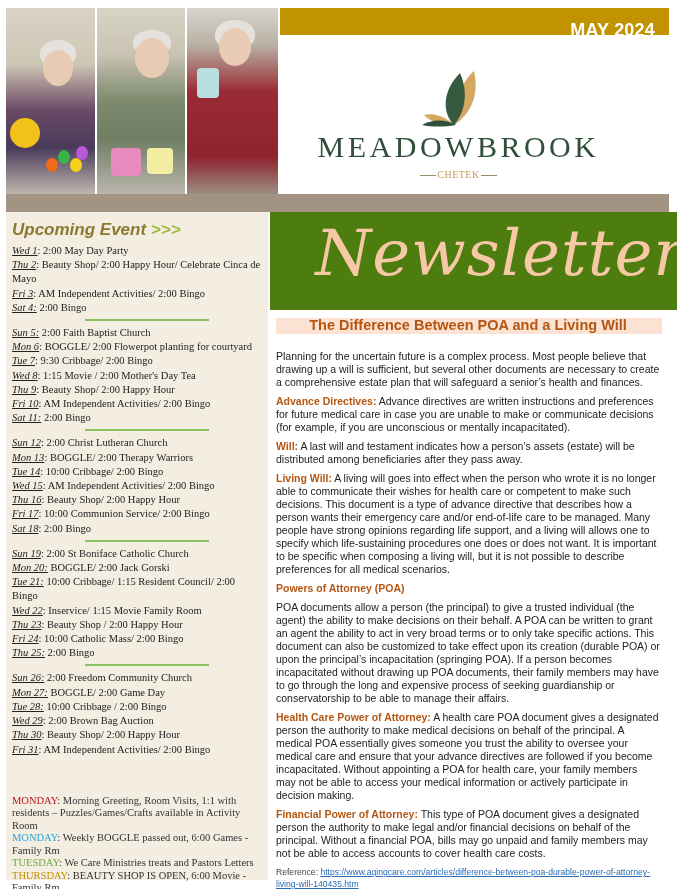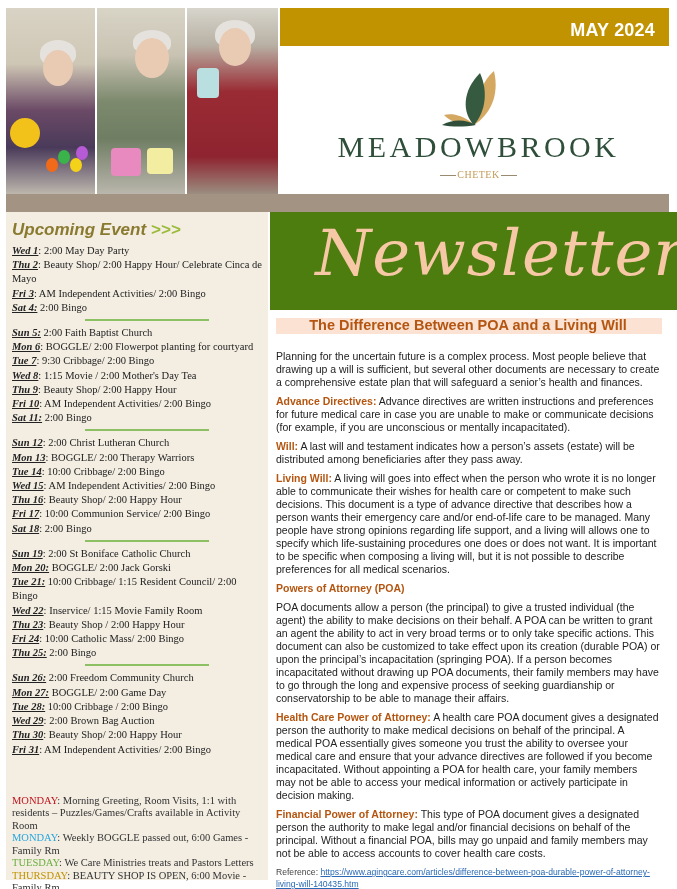--- a/index.html
+++ b/index.html
@@ -10,39 +10,39 @@
     .photos { position: absolute; left: 6px; top: 8px; width: 274px; height: 186px; display: flex; gap: 2px; }
     .photo { height: 186px; position: relative; overflow: hidden; }
     .photo.p1 { width: 89px; background: linear-gradient(180deg, #d9d3c5 0%, #cfc7b5 30%, #6b4a66 55%, #4a3a5a 75%, #bdb7ad 100%); }
     .photo.p2 { width: 88px; background: linear-gradient(180deg, #d8d4c6 0%, #c9c3b3 25%, #7d8a6e 50%, #6f7d62 70%, #bab6ad 100%); }
     .photo.p3 { width: 91px; background: linear-gradient(180deg, #d7d5cc 0%, #b8b0a4 20%, #9a2b34 45%, #8e2430 80%, #9b8d80 100%); }
     .photo .head { position: absolute; border-radius: 50%; background: #e9cbb4; }
     .photo .hair { position: absolute; border-radius: 50% 50% 40% 40%; background: #e5e2de; }
     .photo .prop { position: absolute; border-radius: 4px; }
 
     
-    .gold-bar { position: absolute; left: 280px; top: 8px; width: 389px; height: 38px; background: #c29300; }
+    .gold-bar { position: absolute; left: 280px; top: 8px; width: 389px; height: 27px; background: #c29300; }
     .gold-bar .date { position: absolute; right: 14px; top: 12px; color: #ffffff; font-family: "Liberation Sans", sans-serif; font-weight: bold; font-size: 18px; letter-spacing: 0.2px; }
 
     
-    .logo { position: absolute; left: 284px; top: 53px; width: 389px; height: 120px; text-align: center; }
+    .logo { position: absolute; left: 264px; top: 53px; width: 389px; height: 120px; text-align: center; }
     .logo svg { position: absolute; left: 150px; top: 14px; }
     .logo .brand { position: absolute; left: 0; right: 0; top: 77px; font-family: "Liberation Serif", serif; font-size: 30px; letter-spacing: 3.5px; color: #2f4f3a; }
     .logo .sub { position: absolute; left: 0; right: 0; top: 116px; font-family: "Liberation Serif", serif; font-size: 10px; color: #c59b57; letter-spacing: 0.5px; }
     .logo .sub .dash { display: inline-block; width: 16px; border-top: 1px solid #9a8a70; vertical-align: middle; margin: 0 1px; }
 
     
     .taupe { position: absolute; left: 6px; top: 194px; width: 663px; height: 18px; background: #a39383; }
 
     
     .left { position: absolute; left: 6px; top: 212px; width: 262px; height: 668px; background: #f3ede2; padding: 6px 6px 0 6px; }
     .left .title { font-family: "Liberation Sans", sans-serif; font-style: italic; font-weight: bold; color: #8a7a2f; font-size: 17px; margin: 2px 0 4px 0; }
     .left .title .arr { color: #9bbb3a; }
     .evt { font-size: 10.5px; line-height: 14.2px; color: #222; }
-    .evt .day { font-style: italic; font-weight: bold; text-decoration: underline; }
+    .evt .day { font-style: italic; font-weight: normal; text-decoration: underline; }
     .sep { width: 124px; height: 2px; background: #8cc063; margin: 4px 0 5px 73px; }
     .gap { height: 38px; }
     .legend { font-size: 10.5px; line-height: 12.5px; color: #333; }
     .legend p { margin: 0; }
 
     
     .banner { position: absolute; left: 270px; top: 212px; width: 460px; height: 98px; background: #4d7c0f; }
     .banner .word { position: absolute; left: 0; right: 0; top: 4px; text-align: center; font-family: "DejaVu Serif", serif; font-style: italic; font-size: 64px; color: #f7c8a5; letter-spacing: 1px; }
 
     

